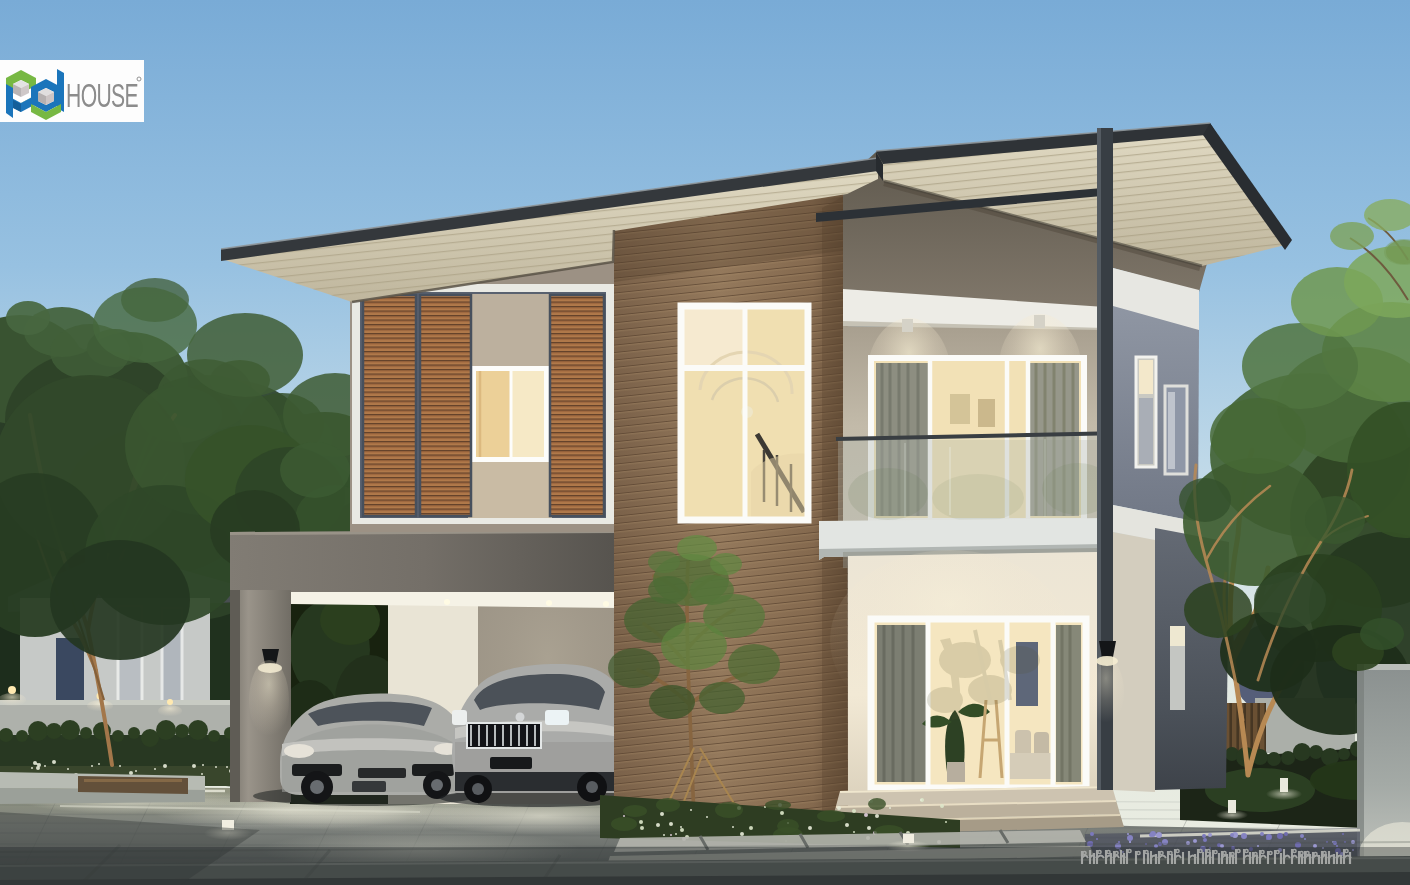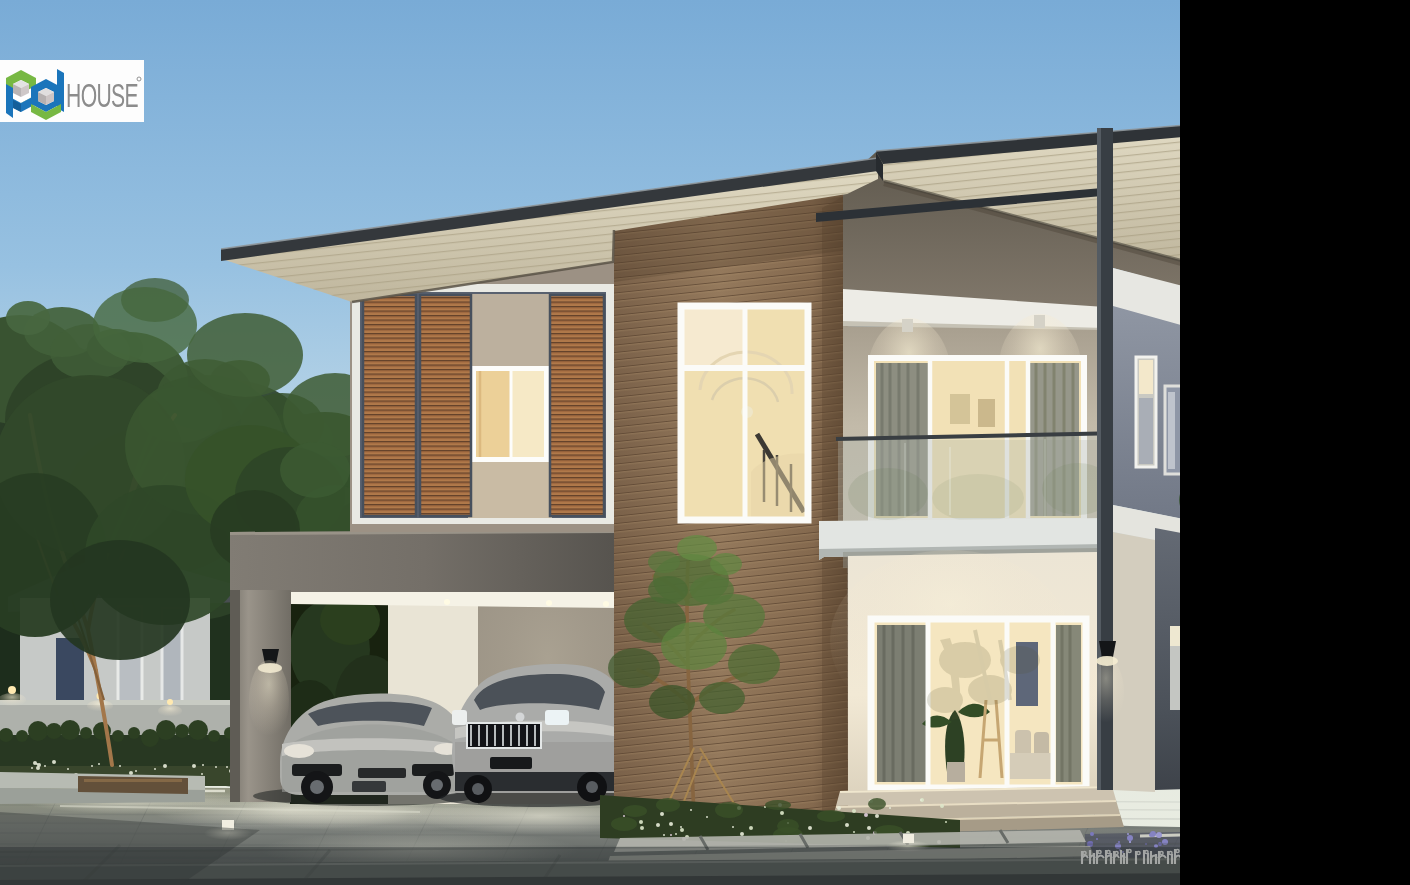--- a/index.html
+++ b/index.html
@@ -1,15 +1,15 @@
 <!DOCTYPE html>
 <html><head><meta charset="utf-8"><style>
 html,body{margin:0;padding:0;background:#000;}
 *{font-family:"Liberation Sans",sans-serif;}
-#scene{position:relative;width:1180px;height:885px;overflow:hidden;}
+#scene{position:relative;width:1410px;height:885px;overflow:hidden;}
 </style></head><body>
 <div id="scene">
 <svg width="1410" height="885" viewBox="0 0 1410 885" xmlns="http://www.w3.org/2000/svg">
 <defs>
 <linearGradient id="sky" x1="0" y1="0" x2="0" y2="1">
  <stop offset="0" stop-color="#79abd6"></stop>
  <stop offset="0.30" stop-color="#97c1e1"></stop>
  <stop offset="0.52" stop-color="#bed8e8"></stop>
  <stop offset="0.68" stop-color="#d9e5e6"></stop>
  <stop offset="0.82" stop-color="#e6ebe1"></stop>

